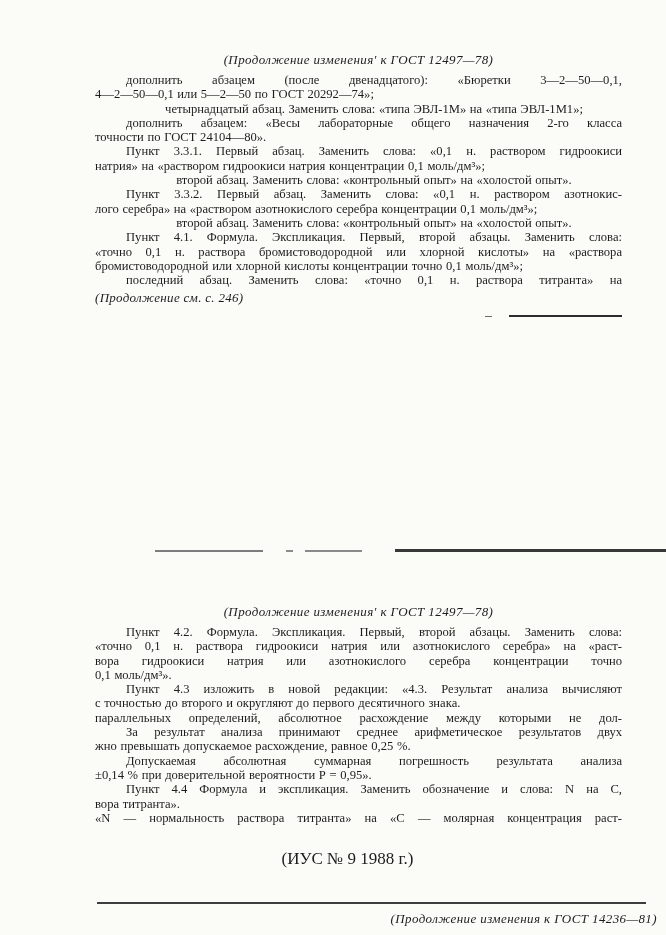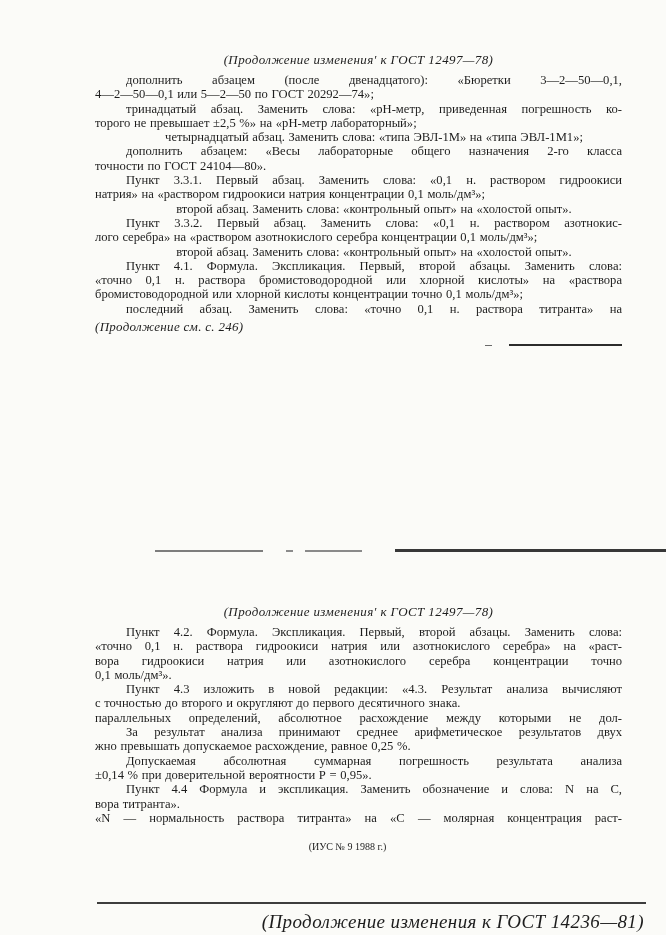--- a/index.html
+++ b/index.html
@@ -49,63 +49,59 @@
     margin-top: 9px;
     display: flex;
     justify-content: flex-end;
     align-items: center;
   }
   .end-rule .tick { width: 7px; height: 1px; background: #6a6a6a; margin-right: 17px; }
   .end-rule .rule { width: 113px; height: 2px; background: #2c2c2c; }
 
   .issue-note {
     text-align: center;
-    font-size: 10px;
-    margin-top: 16px;
+    font-size: 17px;
+    margin-top: 24px;
     padding-right: 22px;
     white-space: nowrap;
   }
 
   
   .artifact-seg { position: absolute; display: block; }
   .a1 { left: 155px; top: 550px; width: 108px; height: 2px; background: #7d7d7d; }
   .a1b { left: 286px; top: 550px; width: 7px; height: 2px; background: #8b8b8b; }
   .a2 { left: 305px; top: 550px; width: 57px; height: 2px; background: #8a8a8a; }
   .a3 { left: 395px; top: 549px; width: 271px; height: 3px; background: #383838; }
 
   .bottom-rule {
     position: absolute;
     left: 97px; top: 902px;
     width: 549px; height: 2px;
     background: #3d3d3d;
   }
   .page-footer {
     position: absolute;
-    right: 22px; top: 911px;
+    right: 9px; top: 911px;
     font-style: italic;
-    font-size: 19px;
+    font-size: 13px;
     letter-spacing: 0.4px;
     white-space: nowrap;
   }
 </style>
 </head>
 <body>
 
 <div class="page">
 
   <section class="doc-section sec1">
     <div class="running-head">(Продолжение изменения′ к ГОСТ 12497—78)</div>
     <div class="paragraphs">
         <div class="para">
           <div class="line full first">дополнить абзацем (после двенадцатого): «Бюретки 3—2—50—0,1,</div>
           <div class="line last">4—2—50—0,1 или 5—2—50 по ГОСТ 20292—74»;</div>
-        </div>
-        <div class="para">
-          <div class="line full first">тринадцатый абзац. Заменить слова: «рН-метр, приведенная погрешность ко-</div>
-          <div class="line last">торого не превышает ±2,5 %» на «рН-метр лабораторный»;</div>
         </div>
         <div class="para">
           <div class="line last first">четырнадцатый абзац. Заменить слова: «типа ЭВЛ-1М» на «типа ЭВЛ-1М1»;</div>
         </div>
         <div class="para">
           <div class="line full first">дополнить абзацем: «Весы лабораторные общего назначения 2-го класса</div>
           <div class="line last">точности по ГОСТ 24104—80».</div>
         </div>
         <div class="para">
           <div class="line full first">Пункт 3.3.1. Первый абзац. Заменить слова: «0,1 н. раствором гидроокиси</div>

